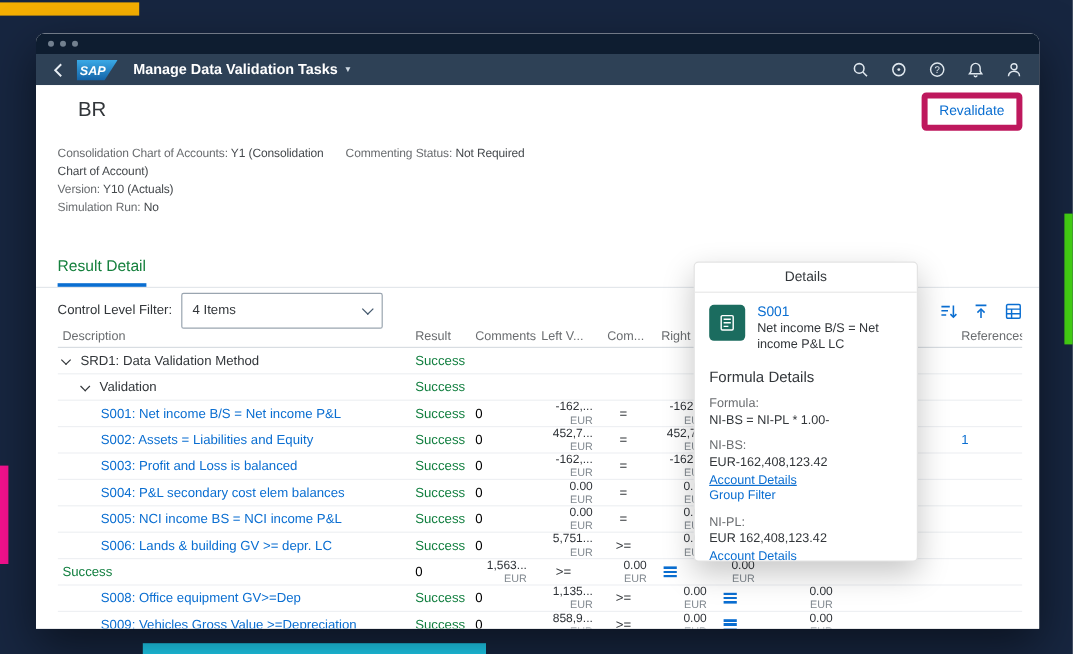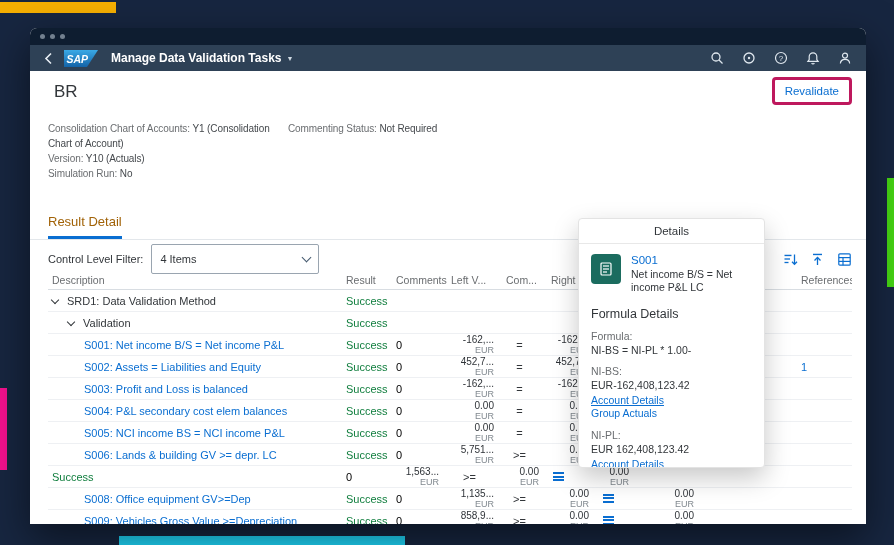--- a/index.html
+++ b/index.html
@@ -26,35 +26,35 @@
   .shell-left{display:flex;align-items:center;gap:11px}
   .shell-btn{display:flex;align-items:center;justify-content:center;cursor:pointer}
   .shell-title{color:#fff;font-size:12px;font-weight:bold;display:flex;align-items:center;gap:5px;margin-left:2px;cursor:pointer}
   .title-caret{font-size:7px;color:#cfd9e2}
   .shell-spacer{flex:1}
   .shell-icons{display:flex;align-items:center;gap:17px}
   .shell-icon{width:15px;height:15px;display:flex;align-items:center;justify-content:center;cursor:pointer}
 
   .content{position:relative;flex:1;background:#fff;overflow:hidden}
 
-  .page-head{position:absolute;top:6px;left:24px;right:14px;display:flex;justify-content:space-between;align-items:flex-start}
+  .page-head{position:absolute;top:6px;left:35px;right:14px;display:flex;justify-content:space-between;align-items:flex-start}
   .page-title{font-size:17px;color:#32363a;margin-top:5px}
-  .btn{height:22px;padding:0 10px;border:3px solid #be185d;border-radius:4px;background:#fff;color:#0a6ed1;font-size:11.5px;display:flex;align-items:center;cursor:pointer}
+  .btn{height:22px;padding:0 10px;border:5px solid #be185d;border-radius:4px;background:#fff;color:#0a6ed1;font-size:11.5px;display:flex;align-items:center;cursor:pointer}
 
   .facts{position:absolute;top:50px;left:18px;right:14px;display:flex;font-size:10px;letter-spacing:-0.1px}
   .facts-col{line-height:15px}
   .facts-col:nth-child(1){width:228px;margin-right:12px}
   .facts-col:nth-child(2){width:196px;margin-right:8px}
   .facts-col:nth-child(2) .fact-line,.facts-col:nth-child(3) .fact-line{white-space:nowrap}
   .fact-label{color:#6a6d70}
   .fact-value{color:#45494d}
   .status-success{color:#107e3e}
 
   .tabbar{position:absolute;top:138px;left:0;right:0;height:30px;border-bottom:1px solid #e3e7eb;display:flex;align-items:flex-end}
-  .tab{margin-left:18px;font-size:13px;color:#a16207;padding-bottom:7px;border-bottom:3px solid #0a6ed1;cursor:pointer}
+  .tab{margin-left:18px;font-size:13px;color:#15803d;padding-bottom:7px;border-bottom:3px solid #0a6ed1;cursor:pointer}
 
   .toolbar{position:absolute;top:177px;left:18px;right:14px;height:22px;display:flex;align-items:center}
   .filter-label{font-size:11px;color:#32363a;margin-right:8px}
   .select{width:150px;height:20px;border:1px solid #9aa5b0;border-radius:2px;display:flex;align-items:center;justify-content:space-between;padding:4px 8px;font-size:11px;color:#32363a;background:#fff;cursor:pointer}
   .select-chev{width:6px;height:6px;border-right:1.3px solid #44596e;border-bottom:1.3px solid #44596e;transform:rotate(45deg);margin-top:-3px}
   .toolbar-icons{margin-left:auto;display:flex;gap:12px;align-items:center}
   .tool-icon{width:15px;height:15px;cursor:pointer;display:flex;align-items:center;justify-content:center}
 
   .table{position:absolute;top:200px;left:18px;right:14px;bottom:0;overflow:hidden;font-size:11px}
   .tr-head{display:grid;height:18px;border-bottom:1px solid #d8dde2;color:#6a6d70;font-size:10.5px;align-items:center}
@@ -542,21 +542,21 @@
             <div class="pitem-desc">Net income B/S = Net income P&amp;L LC</div>
           </div>
         </div>
         <div class="psection">Formula Details</div>
         <div class="plabel">Formula:</div>
         <div class="pvalue">NI-BS = NI-PL * 1.00-</div>
         <div class="plabel">NI-BS:</div>
         <div class="pvalue">EUR-162,408,123.42</div>
         <div class="plinks">
           <span class="plink u">Account Details</span>
-          <span class="plink">Group Actuals</span>
+          <span class="plink">Group Filter</span>
         </div>
         <div class="plabel">NI-PL:</div>
         <div class="pvalue">EUR 162,408,123.42</div>
         <div class="plinks">
           <span class="plink">Account Details</span>
 
         </div>
       </div>
     </div>
 

